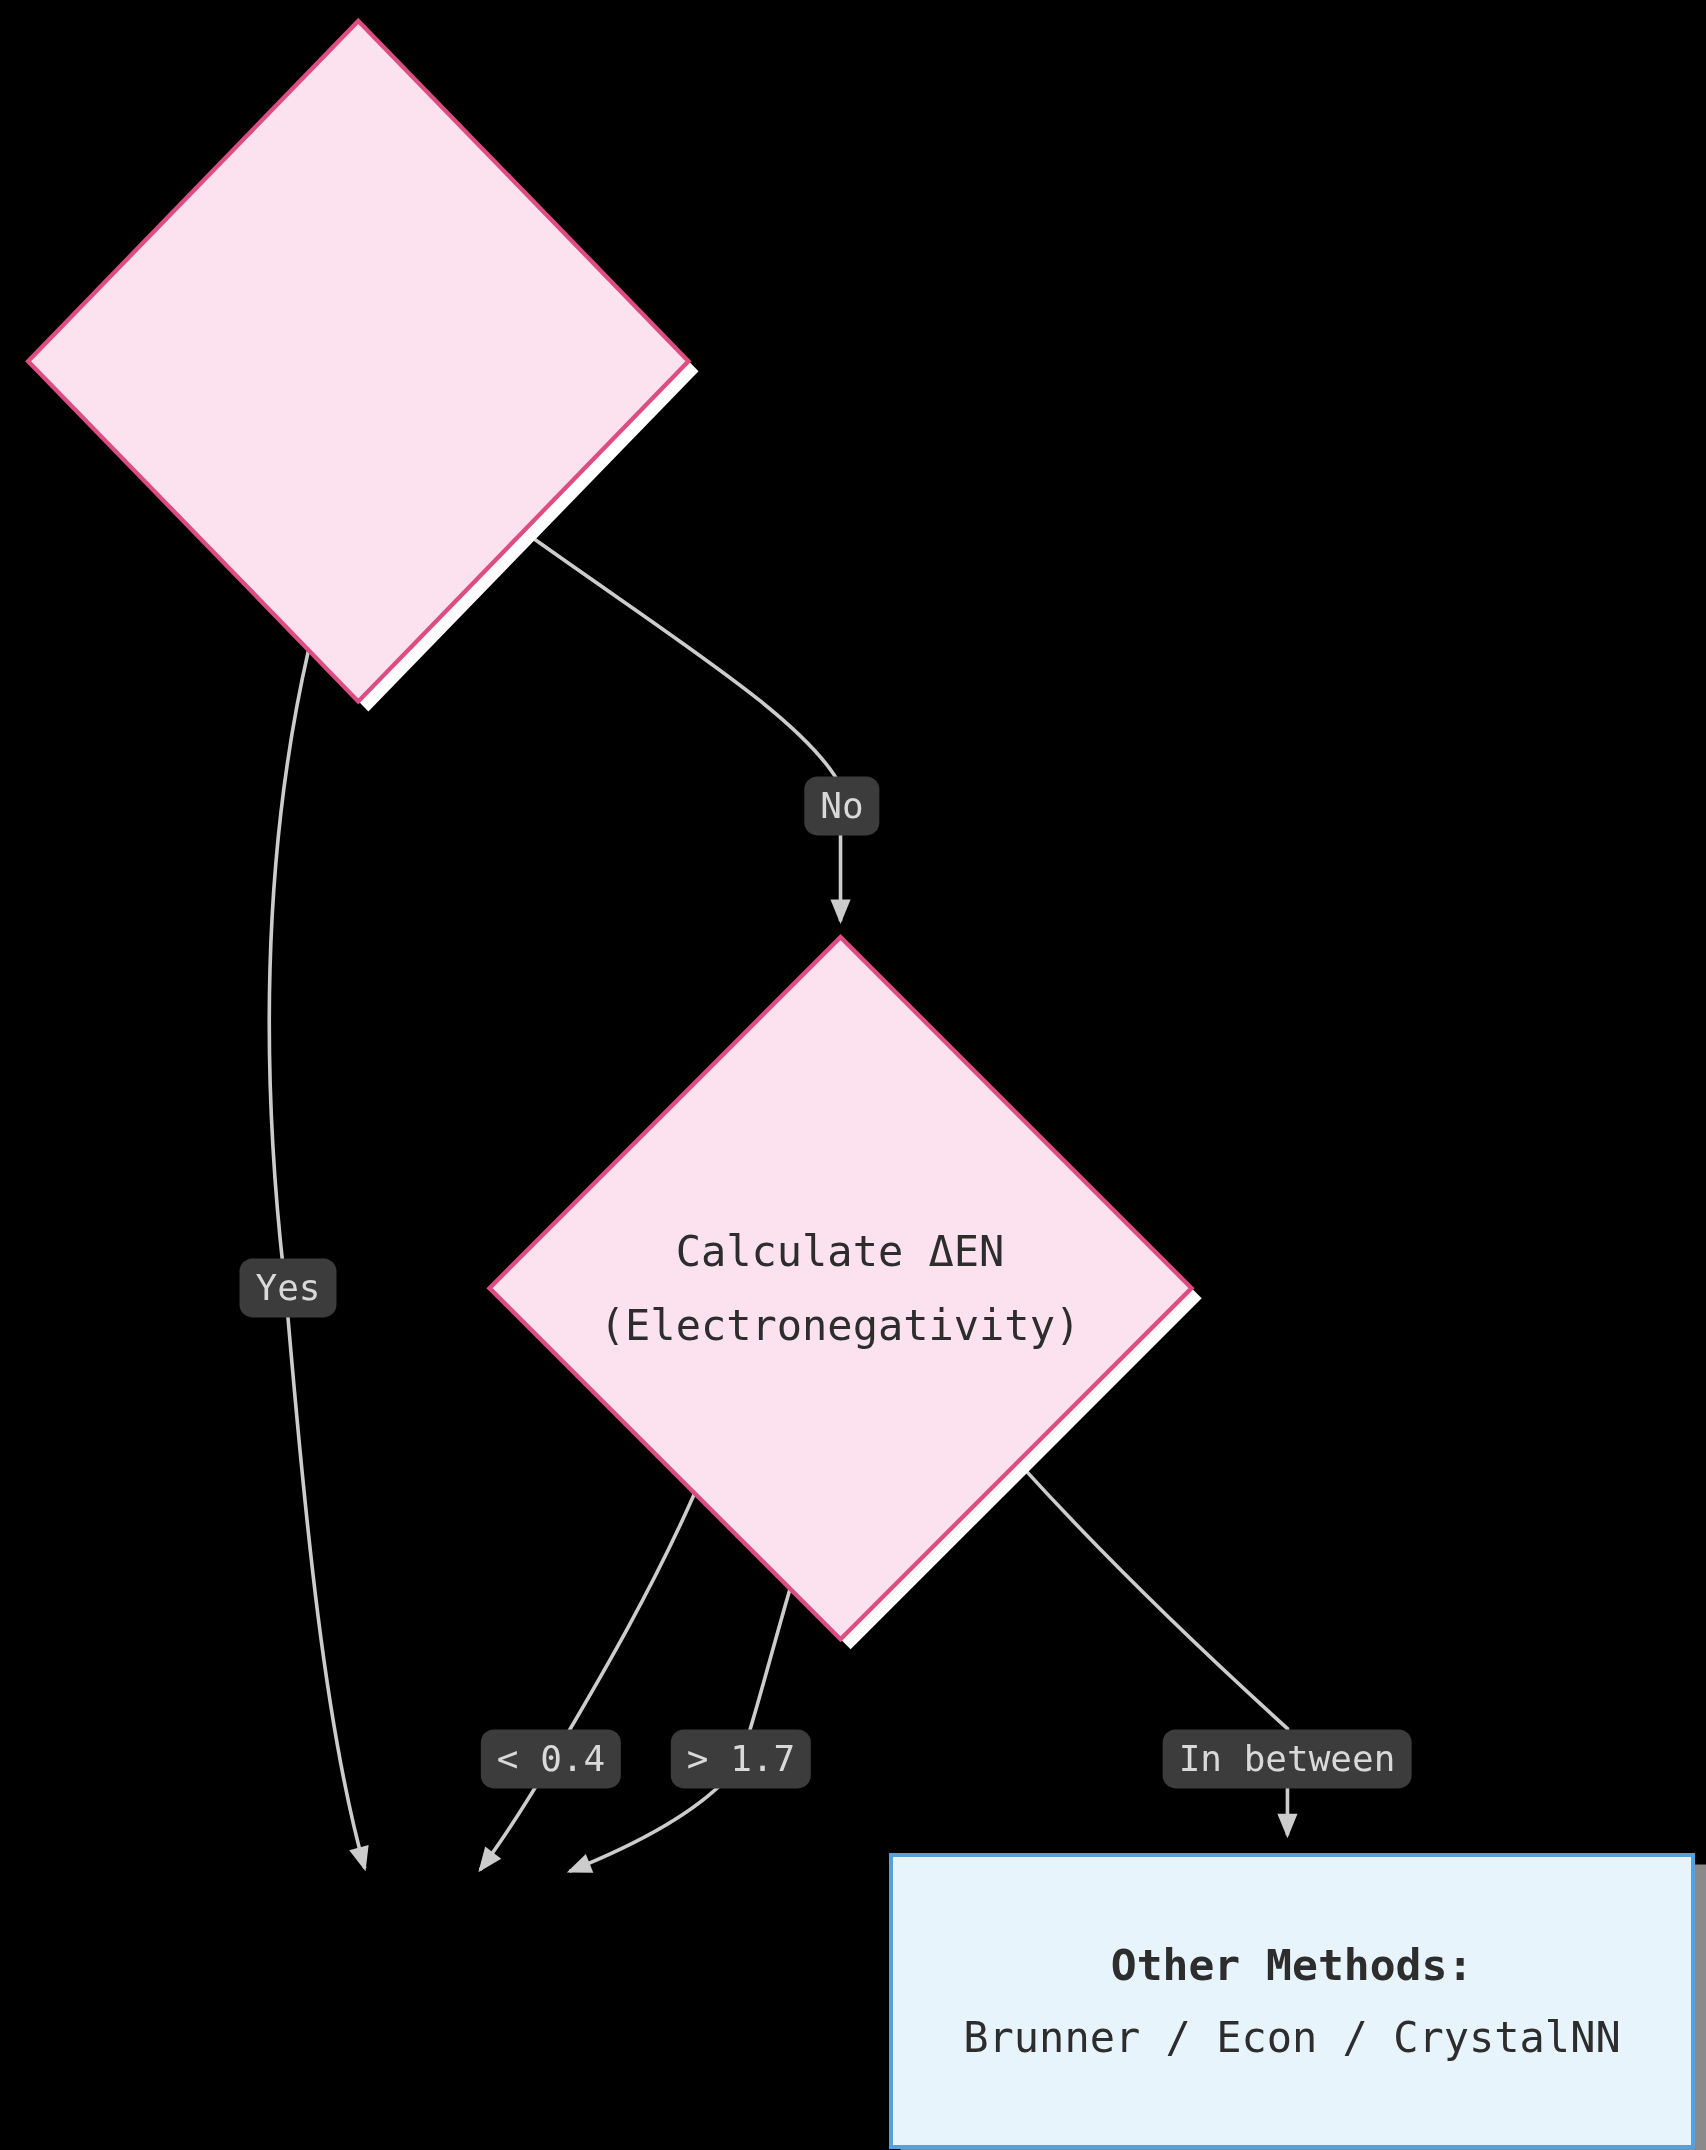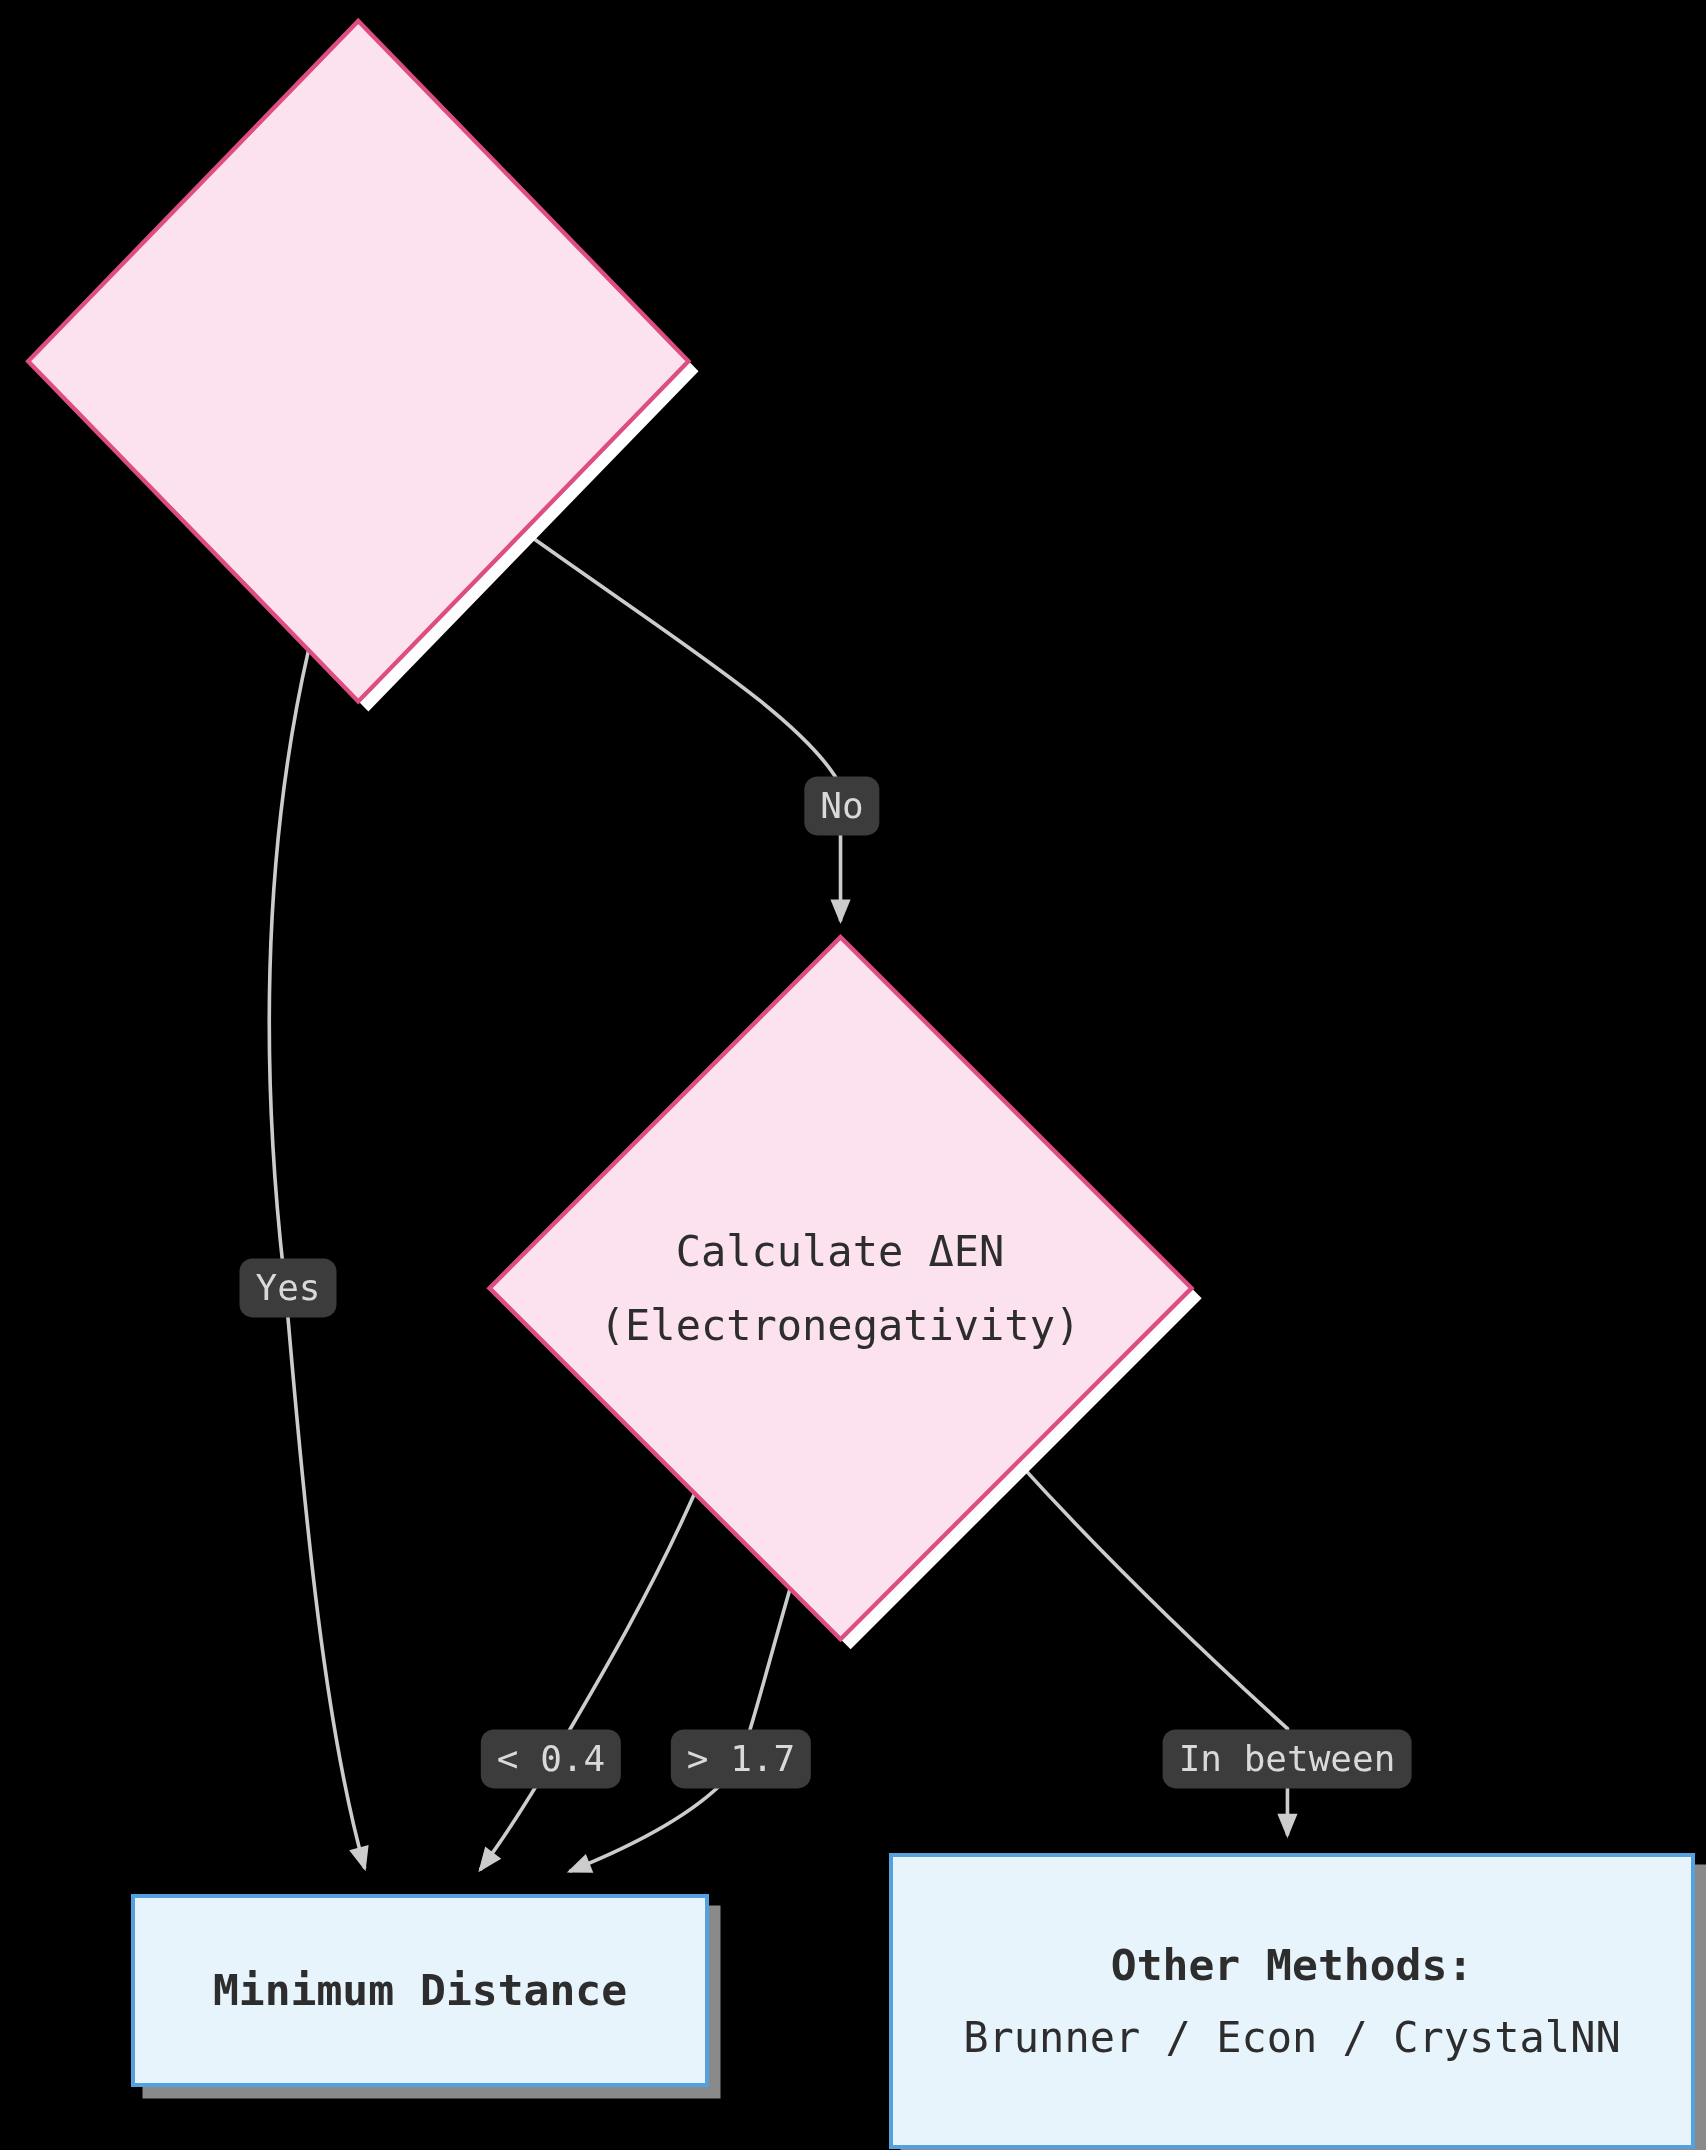--- a/index.html
+++ b/index.html
@@ -116,23 +116,20 @@
     <div>Calculate ΔEN</div>
     <div>(Electronegativity)</div>
   </div>
 
   <div class="edge-label" style="left:288px; top:1288px;">Yes</div>
   <div class="edge-label" style="left:842px; top:806px;">No</div>
   <div class="edge-label" style="left:551px; top:1759px;">&lt; 0.4</div>
   <div class="edge-label" style="left:741px; top:1759px;">&gt; 1.7</div>
   <div class="edge-label" style="left:1287px; top:1759px;">In between</div>
 
-  <div class="end-box" style="left:131px; top:1894px; width:578px; height:193px;">
-    <div class="box-title">Minimum Distance</div>
-  </div>
 
   <div class="end-box" style="left:889px; top:1853px; width:806px; height:296px;">
     <div class="box-title">Other Methods:</div>
     <div class="box-subtitle">Brunner / Econ / CrystalNN</div>
   </div>
 
 </div>
 
 
 </body></html>

